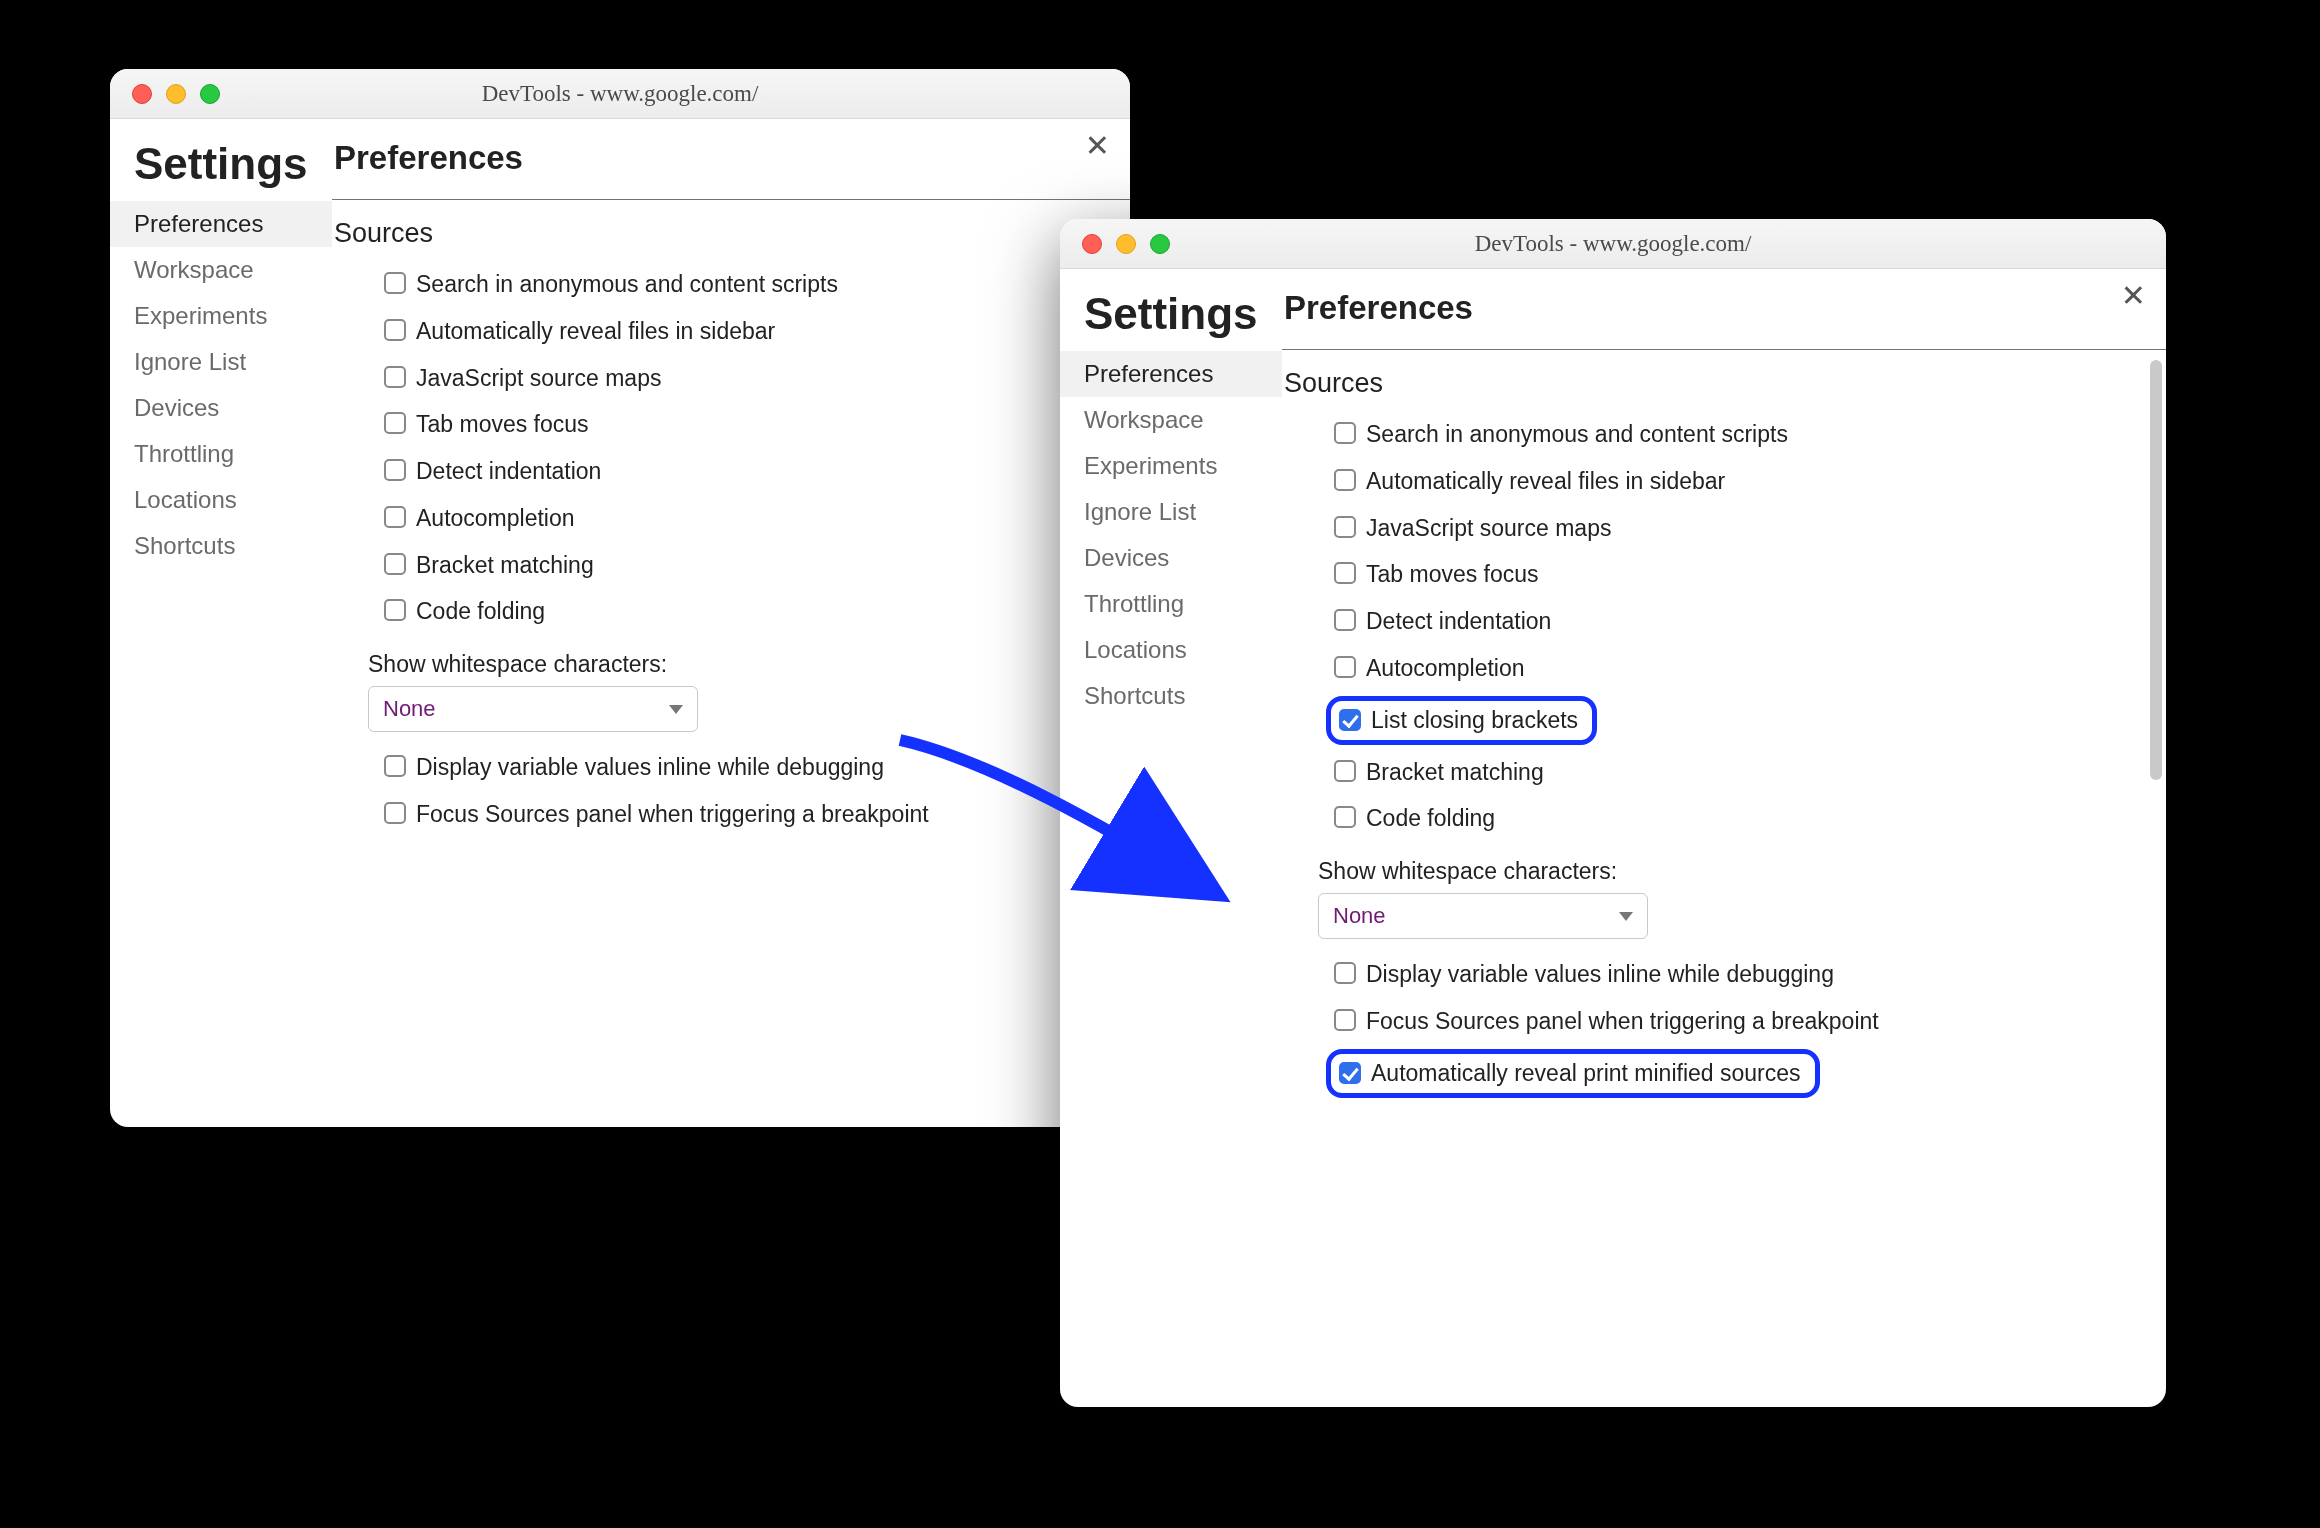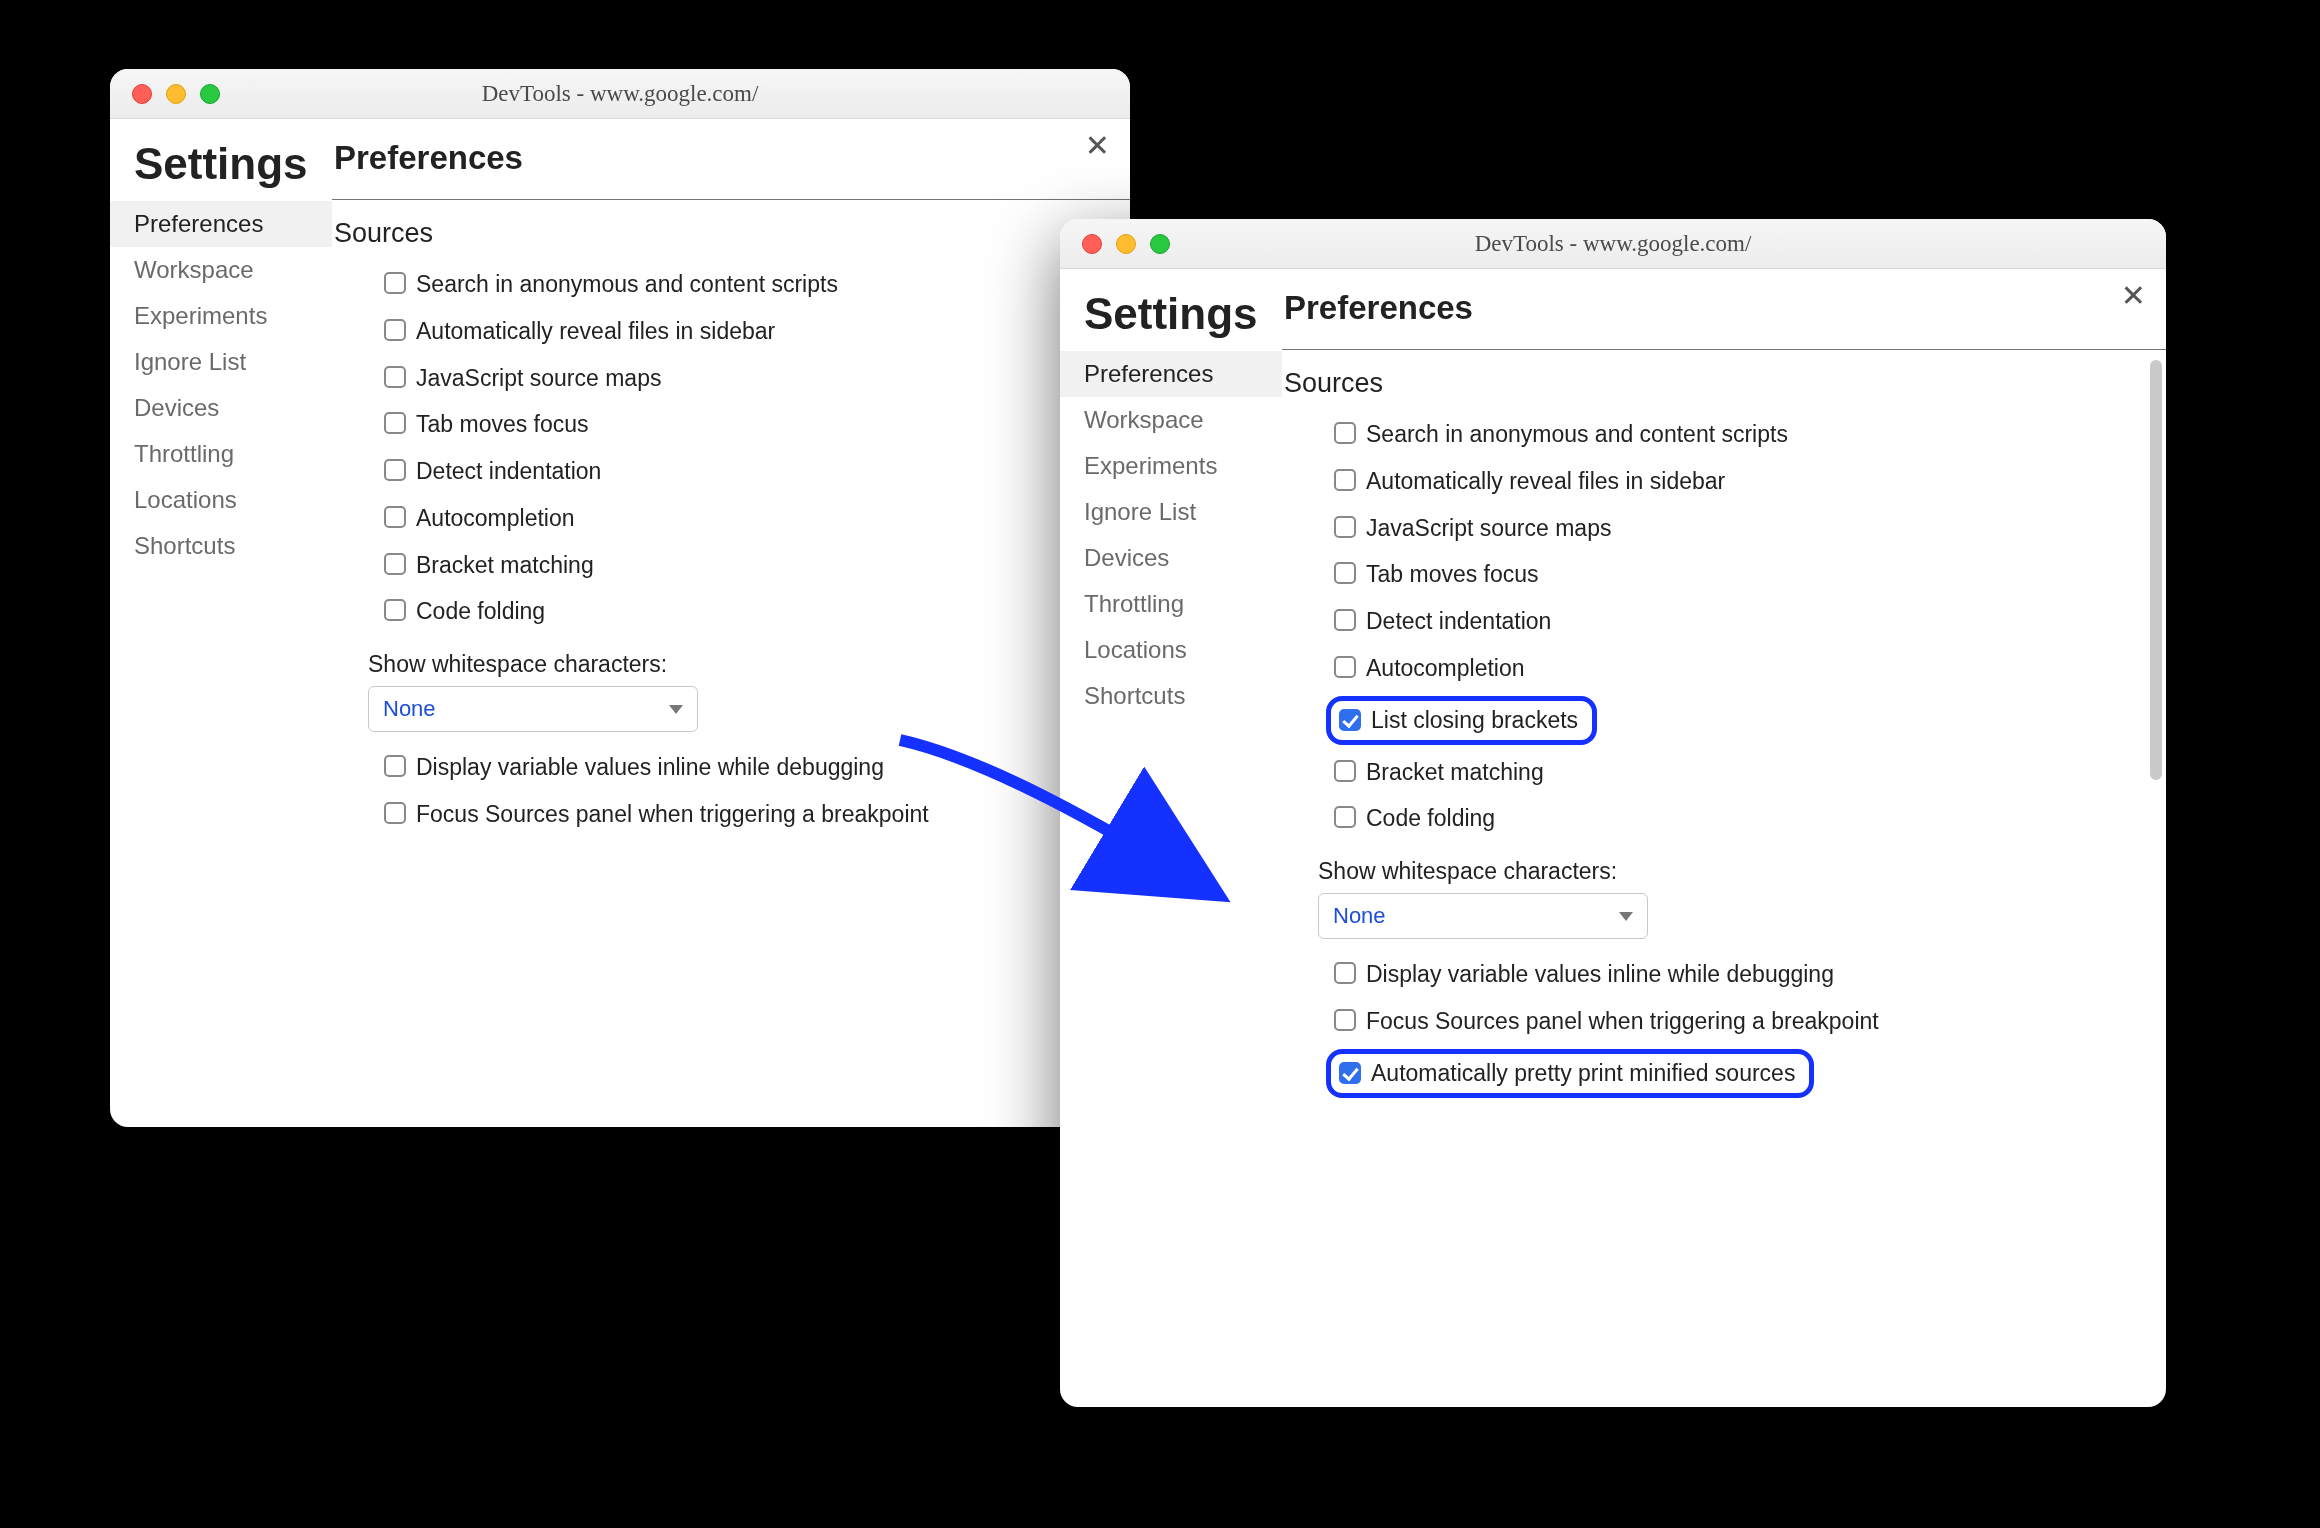--- a/index.html
+++ b/index.html
@@ -105,21 +105,21 @@
       border:5px solid #1531ff; border-radius:16px; padding:6px 14px 6px 8px;
       display:inline-flex; align-items:center; gap:10px; margin-left:42px; margin-top:4px; margin-bottom:4px;
     }
     .hl-pill .chk { margin-top:0; }
     .hl-pill .lbltxt { font-size:23px; color:#222; }
     .dd-label { font-size:23px; color:#222; padding: 16px 0 8px 34px; }
     .dd {
       margin: 0 0 12px 34px; width: 330px; height:46px;
       border:1px solid #c9c9c9; border-radius:6px; background:#fff;
       display:flex; align-items:center; justify-content:space-between;
-      padding:0 14px; font-size:22px; color:#1d4ed8; cursor:pointer;
+      padding:0 14px; font-size:22px; color:#701a75; cursor:pointer;
     }
     .dd .caret {
       width:0;height:0;border-left:7px solid transparent;border-right:7px solid transparent;border-top:9px solid #777;
     }
     .scrollbar {
       position:absolute; right:4px; top:10px; width:12px; height:420px;
       background:#c9c9c9; border-radius:6px;
     }
 
     
@@ -285,21 +285,21 @@
             <div class="opt-row">
               <div class="chk"></div>
               <div class="lbltxt">Display variable values inline while debugging</div>
             </div>
             <div class="opt-row">
               <div class="chk"></div>
               <div class="lbltxt">Focus Sources panel when triggering a breakpoint</div>
             </div>
             <div><div class="hl-pill">
                 <div class="chk checked"></div>
-                <div class="lbltxt">Automatically pretty print minified sources</div>
+                <div class="lbltxt">Automatically reveal print minified sources</div>
               </div></div>
           </div>
         <div class="scrollbar"></div>
       </div>
     </div>
   </div>
 </div>
 
 <svg class="arrow-svg" style="left:870px;top:700px;width:400px;height:260px" viewBox="0 0 400 260">
   <defs>

